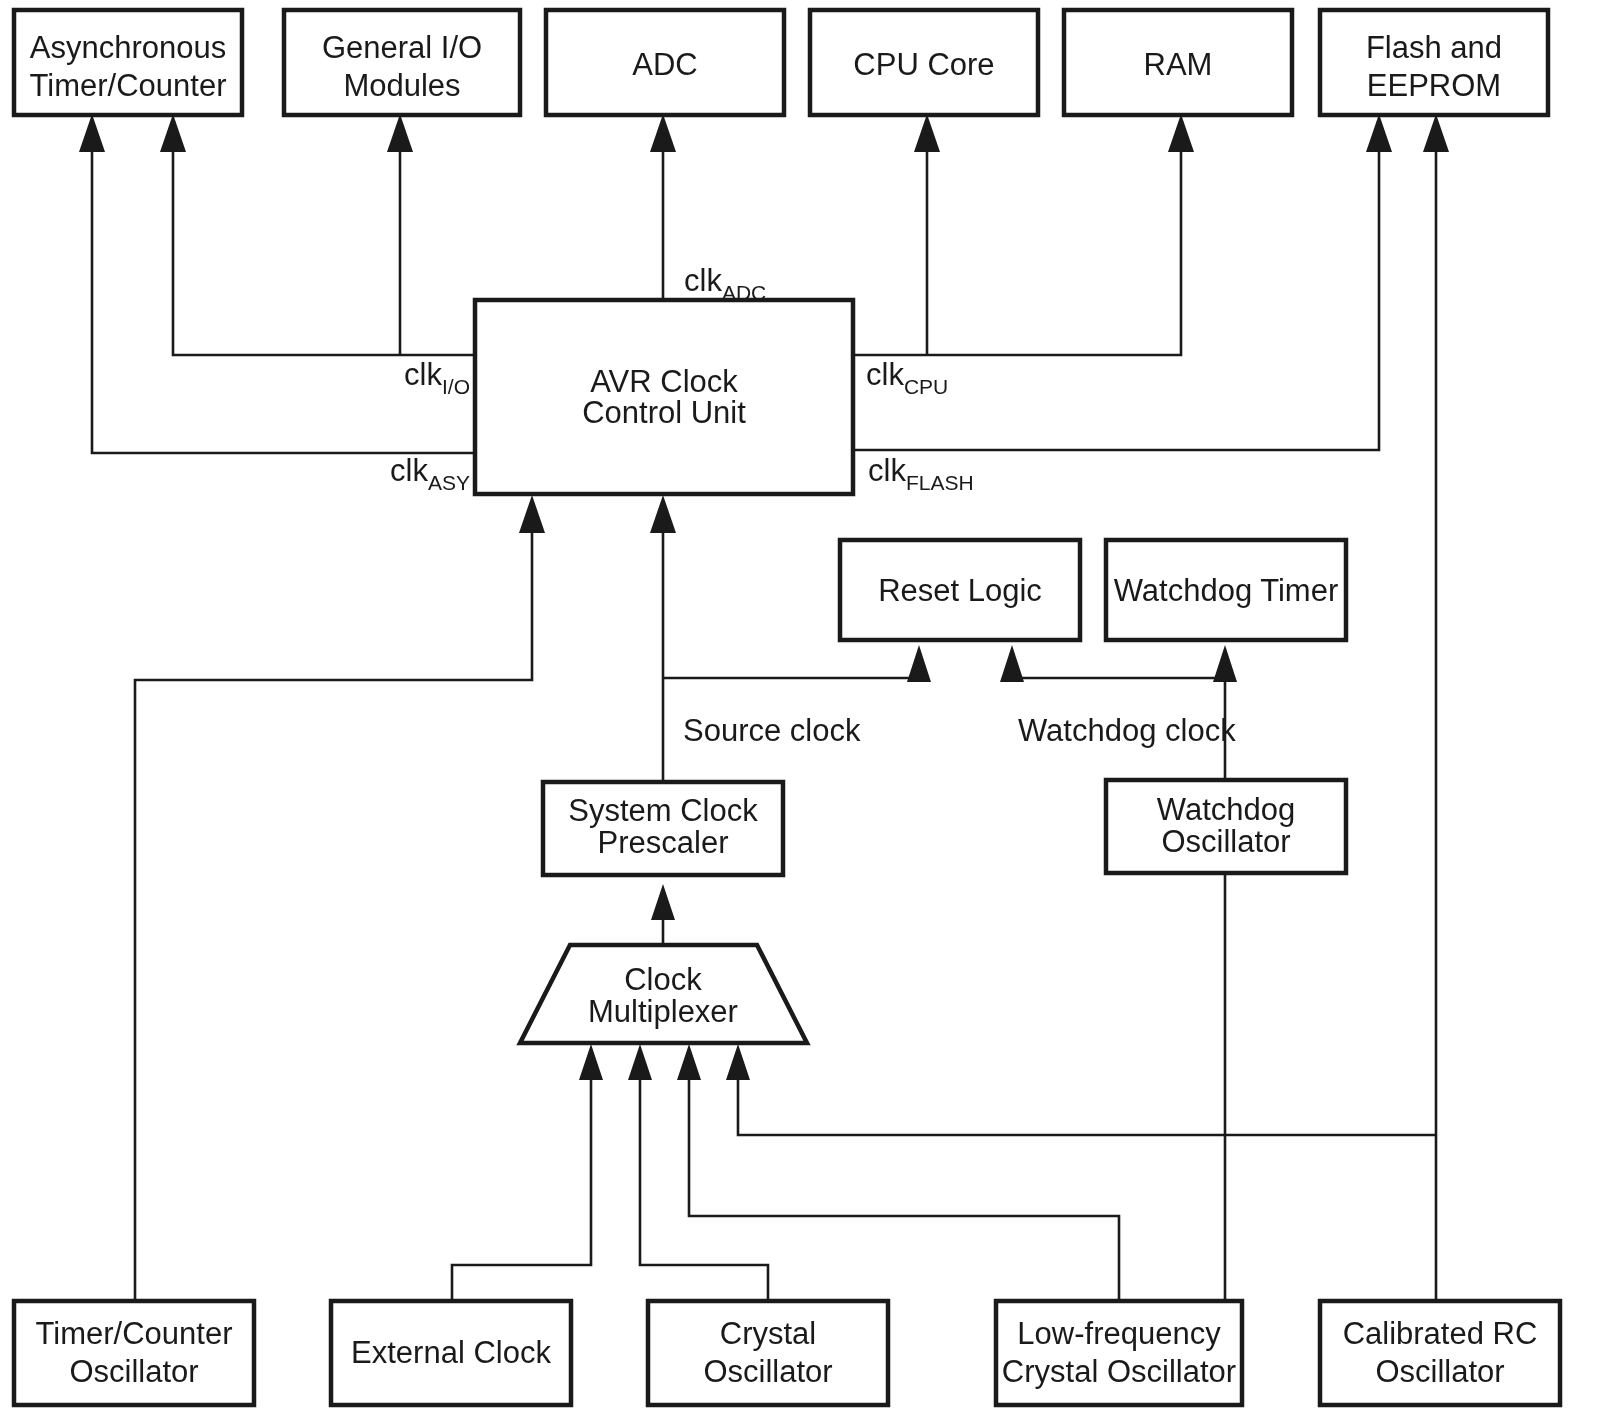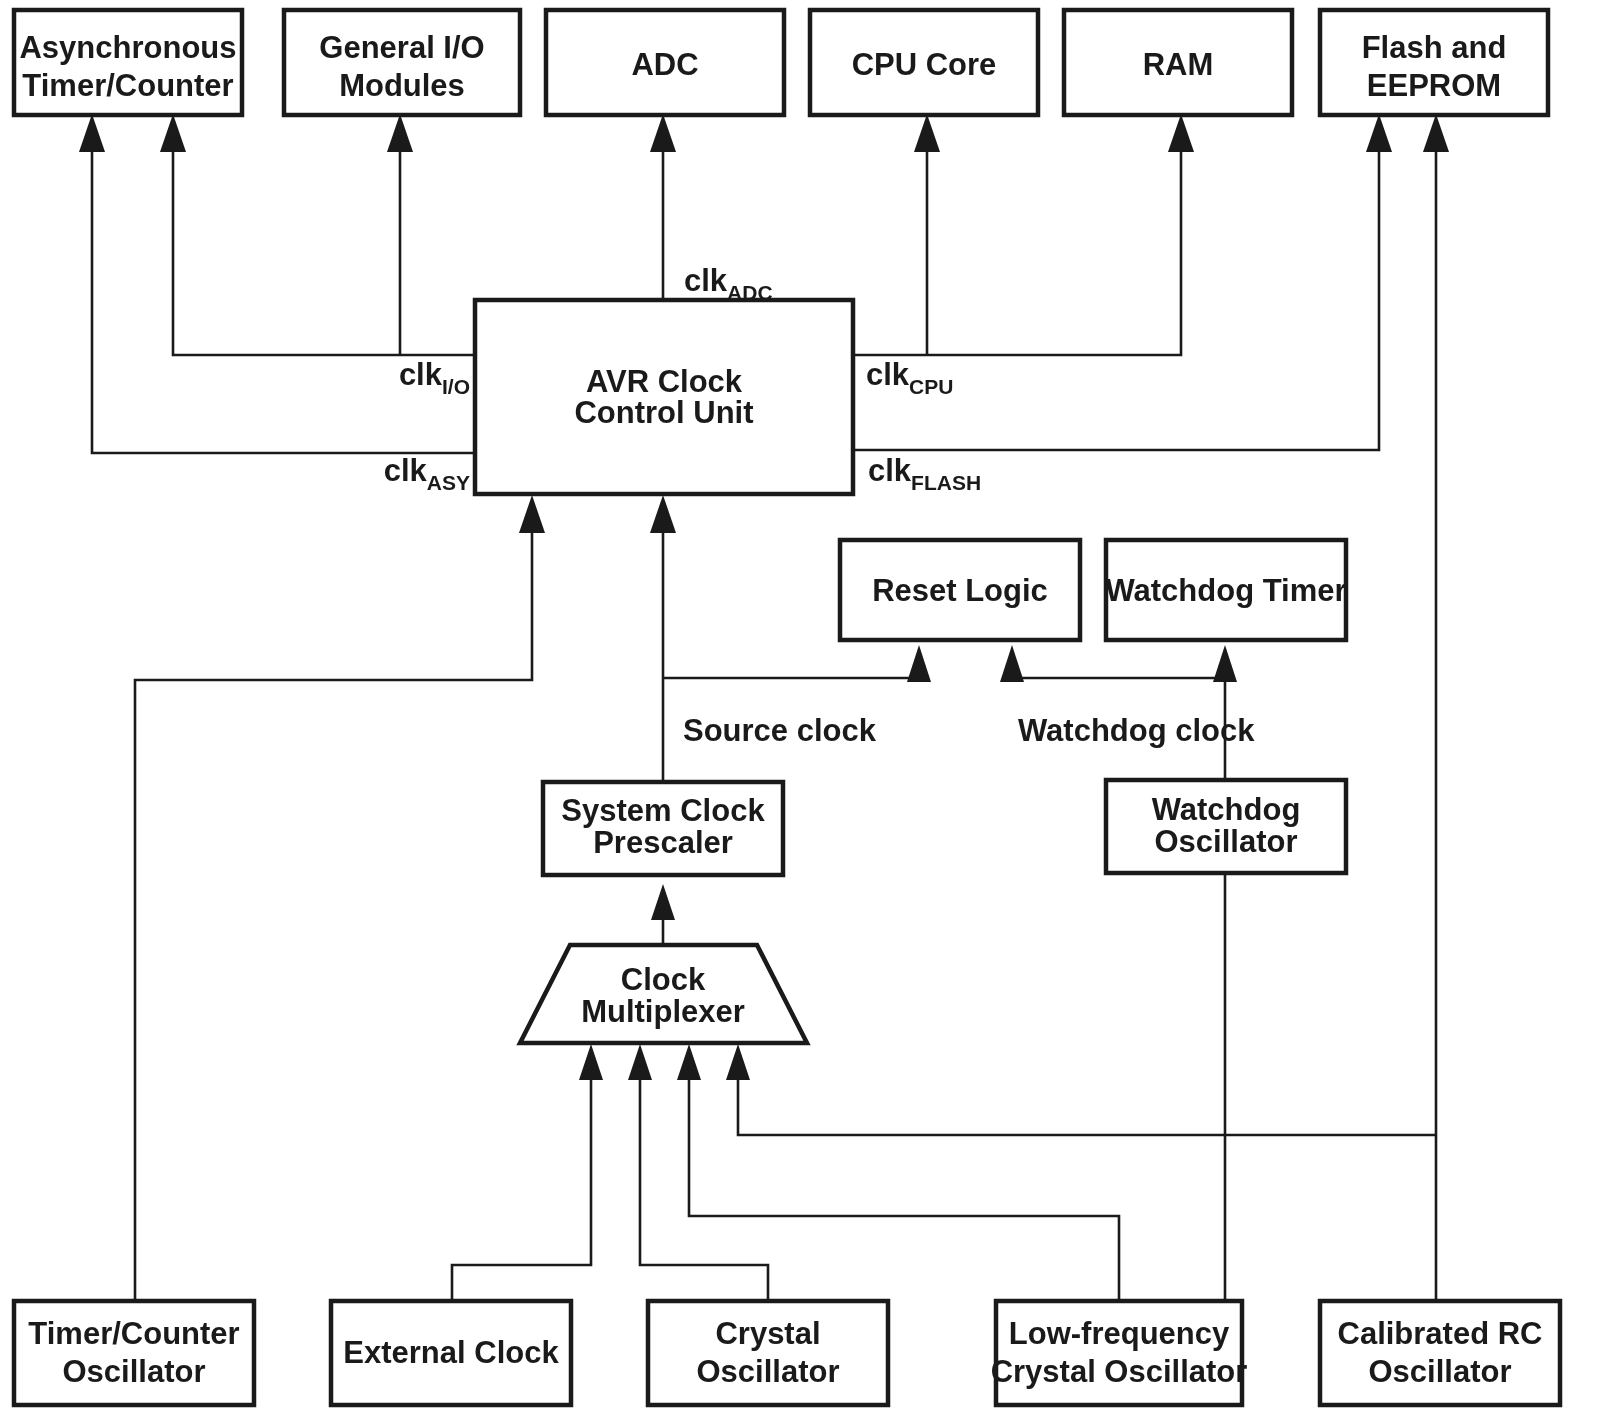--- a/index.html
+++ b/index.html
@@ -12,21 +12,20 @@
     width: 1606px;
     height: 1422px;
     overflow: hidden;
     font-family: "Liberation Sans", sans-serif;
   }
   #diagram-root {
     position: relative;
     width: 1606px;
     height: 1422px;
     background: #ffffff;
-    font-weight: bold;
   }
   svg.diagram {
     display: block;
     width: 1606px;
     height: 1422px;
   }
   .box {
     fill: #ffffff;
     stroke: #1a1a1a;
     stroke-width: 4.5;

